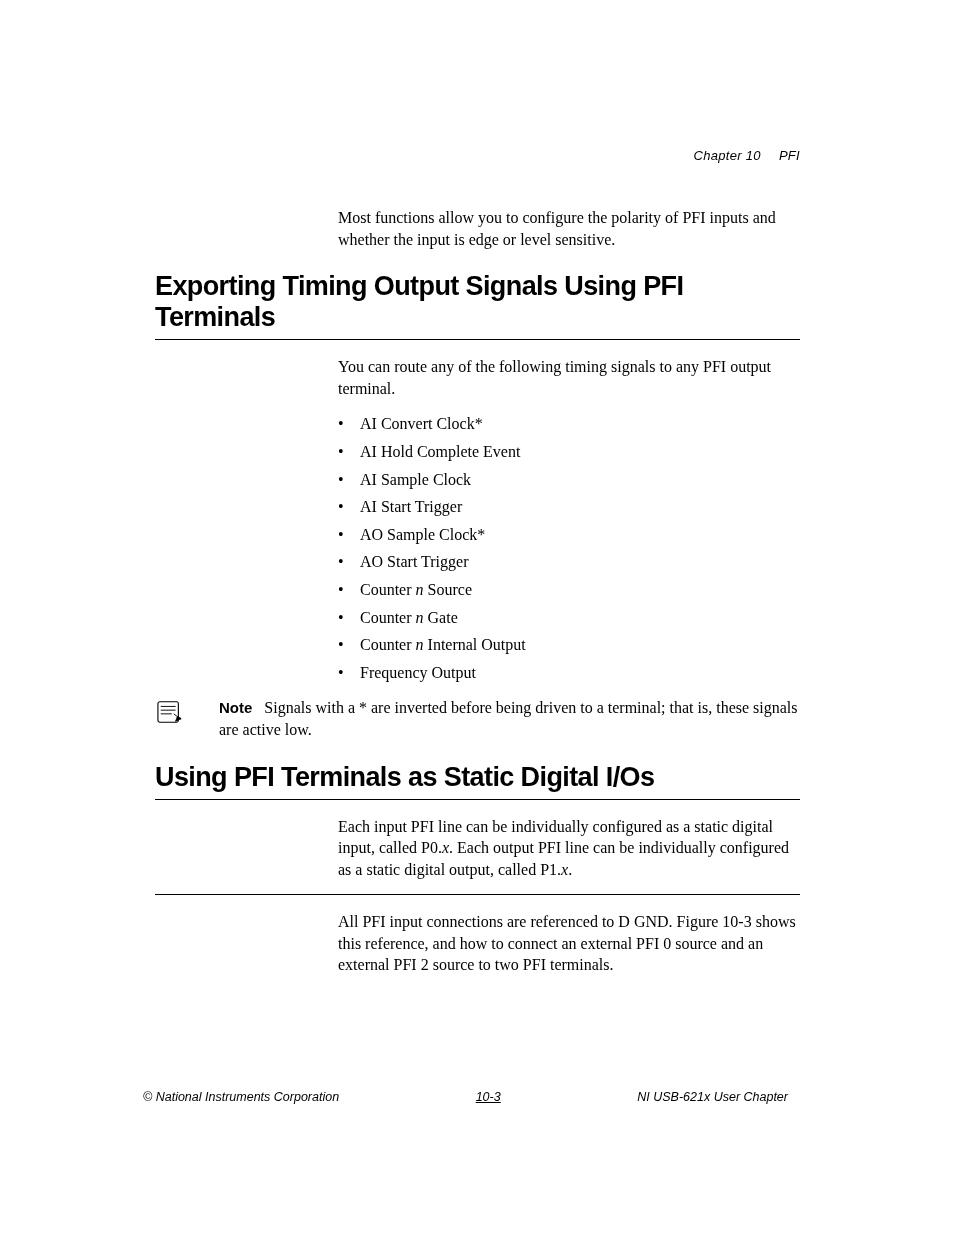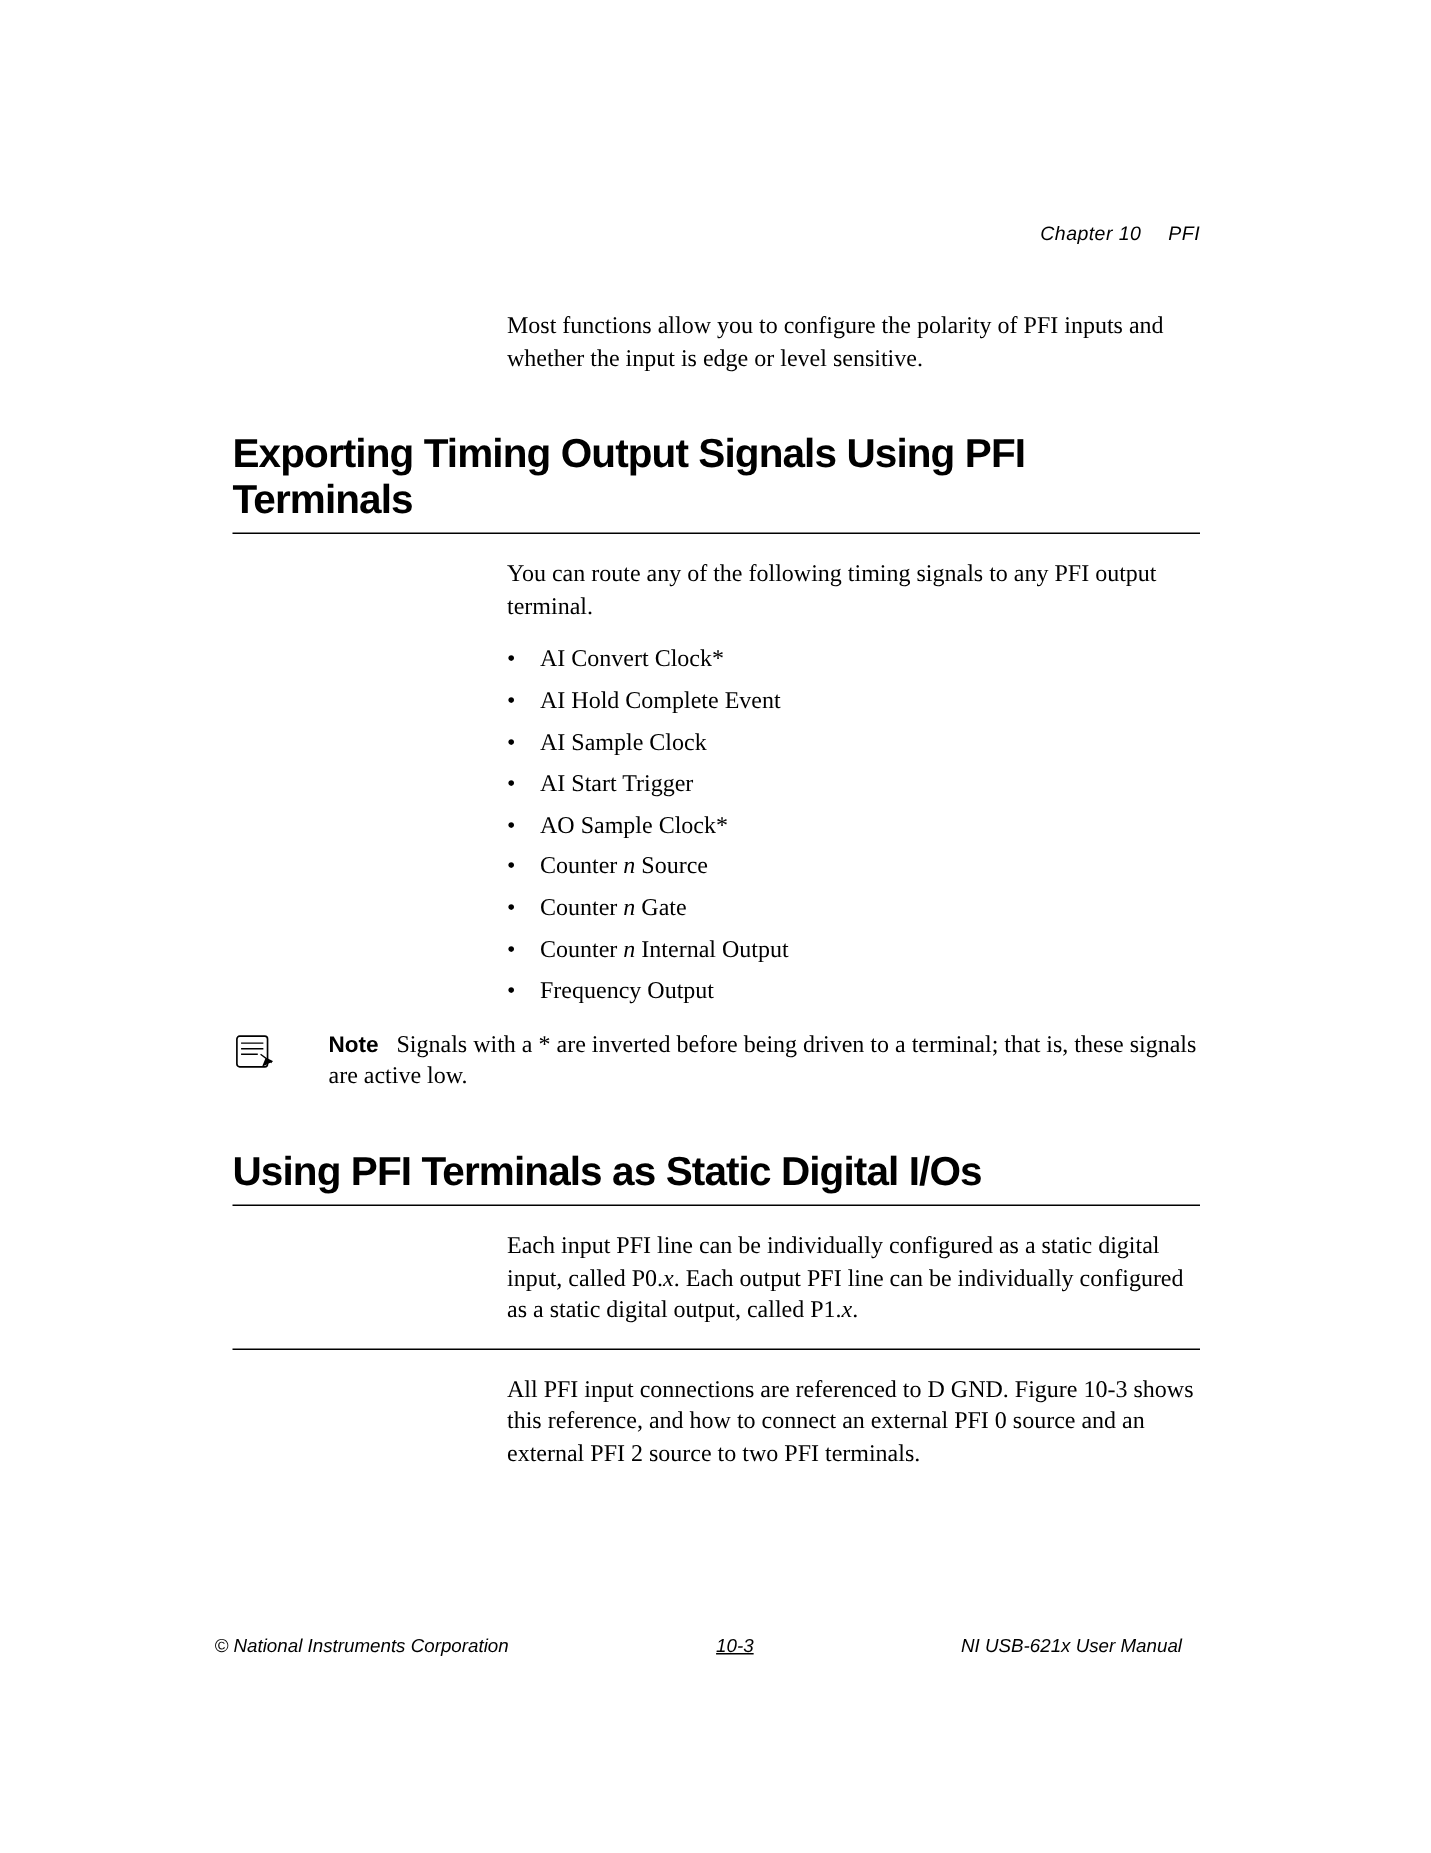--- a/index.html
+++ b/index.html
@@ -30,21 +30,21 @@
     margin-left: 183px;
     font-size: 16px;
     line-height: 1.35;
   }
   .body-indented p { margin-bottom: 14px; }
   h1.section {
     font-family: Arial, Helvetica, sans-serif;
     font-weight: bold;
     font-size: 27px;
     letter-spacing: -0.6px;
-    margin-top: 37px;
+    margin-top: 21px;
     margin-bottom: 0;
   }
   .rule {
     border: none;
     border-top: 1px solid #000;
     margin: 6px 0 16px 0;
   }
   ul.signals {
     list-style: none;
     margin-top: 4px;
@@ -115,20 +115,21 @@
   <hr class="rule">
 
   <div class="body-indented">
     <p>You can route any of the following timing signals to any PFI output terminal.</p>
     <ul class="signals">
       <li>AI Convert Clock*</li>
       <li>AI Hold Complete Event</li>
       <li>AI Sample Clock</li>
       <li>AI Start Trigger</li>
       <li>AO Sample Clock*</li>
+      <li>AO Start Trigger</li>
       <li><span>Counter </span><span class="ital">n</span><span> Source</span></li>
       <li><span>Counter </span><span class="ital">n</span><span> Gate</span></li>
       <li><span>Counter </span><span class="ital">n</span><span> Internal Output</span></li>
       <li>Frequency Output</li>
     </ul>
   </div>
 
   <div class="note-block">
     <div class="note-icon">
       <svg viewBox="0 0 32 28" width="30" height="26">
@@ -152,14 +153,14 @@
   <hr class="rule">
 
   <div class="body-indented">
     <p>All PFI input connections are referenced to D GND. Figure 10-3 shows this reference, and how to connect an external PFI 0 source and an external PFI 2 source to two PFI terminals.</p>
   </div>
 </div>
 
 <div class="footer">
   <span>© National Instruments Corporation</span>
   <span class="center">10-3</span>
-  <span>NI USB-621x User Manual</span>
+  <span>NI USB-621x User Chapter</span>
 </div>
 
 </body></html>

